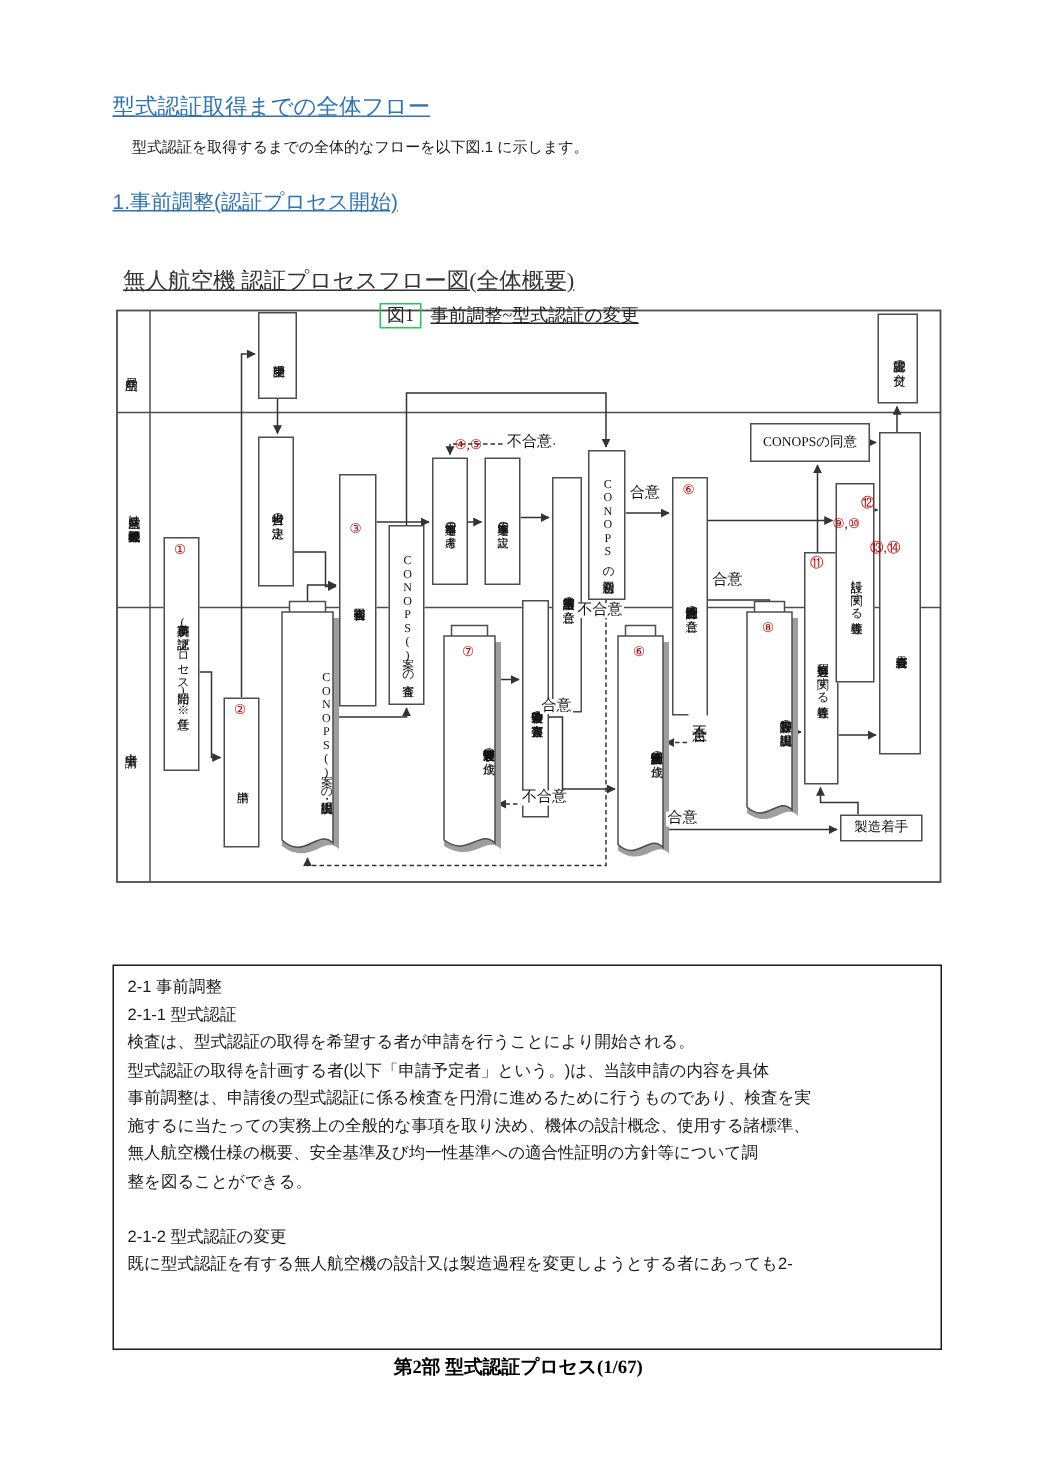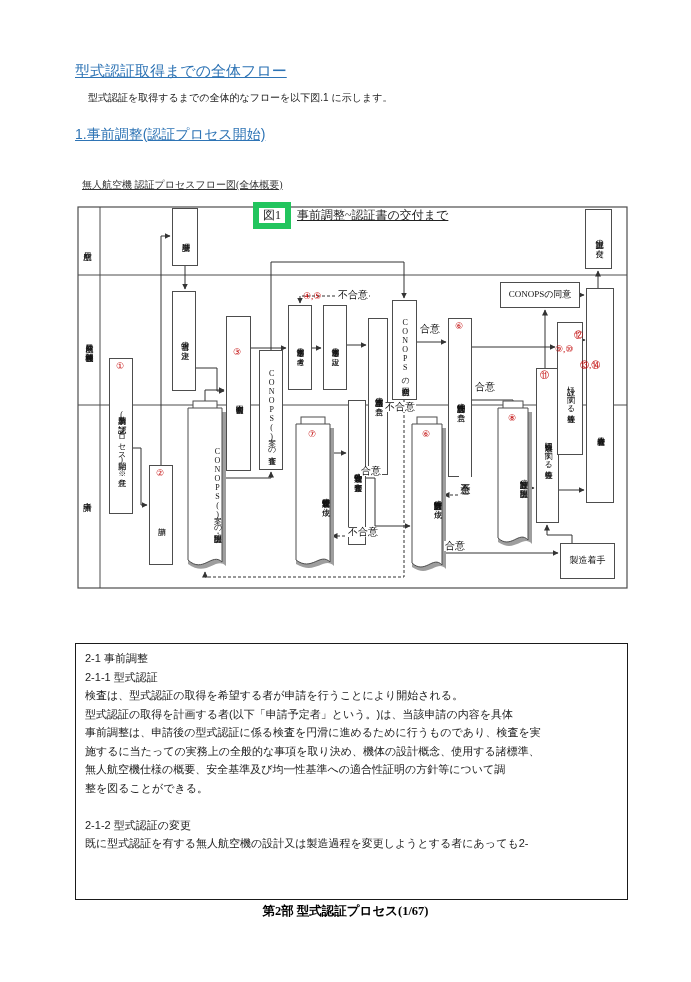--- a/index.html
+++ b/index.html
@@ -13,38 +13,38 @@
   #diagram svg{position:absolute;left:0;top:0;}
   .node{position:absolute;background:#fff;border:1px solid #4d4d4d;display:flex;align-items:center;
         justify-content:center;font-size:8px;line-height:1.05;color:#111;text-align:center;box-sizing:border-box;}
   .vtext{writing-mode:vertical-rl;text-orientation:upright;}
   .doctext{position:absolute;display:flex;align-items:flex-start;justify-content:center;font-size:8px;
         color:#111;box-sizing:border-box;padding-top:10px;}
   .lane-label{position:absolute;display:flex;align-items:center;justify-content:center;font-size:8.5px;color:#111;}
   .badge{position:absolute;color:#c00000;font-size:9px;line-height:1;z-index:6;font-family:"Liberation Serif",serif;}
   .lbl{position:absolute;font-size:10px;line-height:1;z-index:5;color:#111;background:#fff;padding:0 1px;}
   .fig-title{position:absolute;left:178px;top:2px;display:flex;align-items:center;gap:6px;font-size:12px;color:#222;}
-  .fig-title .figlab{border:6px solid #22c55e;padding:0 4px;line-height:15px;}
+  .fig-title .figlab{border:1px solid #22c55e;padding:0 4px;line-height:15px;}
   .fig-title .figttl{text-decoration:underline;}
   
   #textbox{position:absolute;left:75px;top:643px;width:553px;height:257px;border:1px solid #1a1a1a;
            box-sizing:border-box;padding:5px 9px;font-size:11px;line-height:18.5px;color:#1a1a1a;}
   #textbox .tline{min-height:18.5px;white-space:nowrap;}
   #footer{position:absolute;left:0;right:0;top:903px;text-align:center;font-weight:bold;font-size:12.5px;
           color:#000;font-family:"Liberation Serif",serif;}
 </style>
 </head>
 <body>
 
 <div id="page">
 
   <div class="abs blue-head" style="left:75px;top:62px;font-size:15px;">型式認証取得までの全体フロー</div>
   <div class="abs" style="left:88px;top:91px;font-size:10px;color:#1a1a1a;">型式認証を取得するまでの全体的なフローを以下図.1 に示します。</div>
   <div class="abs blue-head" style="left:75px;top:126px;font-size:14px;">1.事前調整(認証プロセス開始) </div>
-  <div class="abs serif" style="left:82px;top:178px;font-size:10px;color:#333;text-decoration:underline;">無人航空機 認証プロセスフロー図(全体概要)</div>
+  <div class="abs serif" style="left:82px;top:178px;font-size:15px;color:#333;text-decoration:underline;">無人航空機 認証プロセスフロー図(全体概要)</div>
 
   <div id="diagram">
     <svg width="555" height="392" viewBox="0 0 555 392">
       <defs>
         <marker id="ah" markerWidth="7" markerHeight="7" refX="5.5" refY="3" orient="auto">
           <path d="M0,0 L6,3 L0,6 Z" fill="#333"></path>
         </marker>
       </defs>
 
       <rect x="3" y="7" width="549" height="381" fill="none" stroke="#4d4d4d" stroke-width="1.2"></rect>
@@ -96,21 +96,21 @@
         <rect x="342" y="217" width="20" height="14" fill="#fff" stroke="#4d4d4d"></rect>
         <path d="M337,224 H367 V365 C358,355 350,375 337,363 Z" fill="#fff" stroke="#4d4d4d"></path>
         <path d="M427,212 H457 V344 C448,334 440,354 423,342 Z" fill="#9e9e9e"></path>
         <rect x="428" y="201" width="20" height="14" fill="#fff" stroke="#4d4d4d"></rect>
         <path d="M423,208 H453 V340 C444,330 436,350 423,338 Z" fill="#fff" stroke="#4d4d4d"></path>
       </g>
     </svg>
 
     <div class="fig-title">
       <span class="figlab">図1</span>
-      <span class="figttl">事前調整~認証書の交付まで</span>
+      <span class="figttl">事前調整~型式認証の変更</span>
     </div>
 
     <div class="lane-label vtext" style="left:5px;top:22px;height:46px;width:16px;">航空局</div>
     <div class="lane-label vtext" style="left:5px;top:85px;height:115px;width:16px;font-size:8px;">航空局又は登録検査機関</div>
     <div class="lane-label vtext" style="left:5px;top:270px;height:52px;width:16px;">申請者</div>
 
     <div class="node vtext" style="left:97px;top:8px;width:26px;height:58px;">申請受理</div>
     <div class="node vtext" style="left:510px;top:9px;width:27px;height:60px;">認証書の交付</div>
     <div class="node vtext" style="left:97px;top:91px;width:24px;height:100px;">担当者の決定</div>
     <div class="node vtext" style="left:34px;top:158px;width:24px;height:156px;padding-top:11px;">事前調整(認証プロセス開始)※任意</div>
@@ -120,21 +120,21 @@
     <div class="node vtext" style="left:213px;top:105px;width:24px;height:85px;font-size:7.5px;">適用基準等の考慮</div>
     <div class="node vtext" style="left:248px;top:105px;width:24px;height:85px;font-size:7.5px;">適用基準等の設定</div>
     <div class="node vtext" style="left:293px;top:118px;width:20px;height:157px;">当該適用基準の合意</div>
     <div class="node vtext" style="left:317px;top:100px;width:25px;height:100px;">CONOPSの初回合意</div>
     <div class="node vtext" style="left:273px;top:200px;width:18px;height:145px;">製造管理要領の書類審査</div>
     <div class="node vtext" style="left:373px;top:118px;width:24px;height:159px;padding-top:11px;">適合性証明計画の合意</div>
     <div class="node" style="left:425px;top:82px;width:80px;height:26px;font-size:9px;">CONOPSの同意</div>
     <div class="node vtext" style="left:461px;top:168px;width:23px;height:155px;padding-top:11px;">製造過程に関する検査等</div>
     <div class="node vtext" style="left:482px;top:122px;width:26px;height:133px;padding-top:13px;">設計に関する検査等</div>
     <div class="node vtext" style="left:511px;top:88px;width:28px;height:215px;padding-top:70px;">最終審査会</div>
-    <div class="node" style="left:485px;top:343px;width:55px;height:36px;font-size:9px;">製造着手</div>
+    <div class="node" style="left:485px;top:343px;width:55px;height:18px;font-size:9px;">製造着手</div>
 
     <div class="doctext vtext" style="left:113px;top:208px;width:34px;height:150px;">CONOPS(案)の提出・説明</div>
     <div class="doctext vtext" style="left:221px;top:224px;width:34px;height:134px;padding-top:14px;">製造管理規要領の作成</div>
     <div class="doctext vtext" style="left:337px;top:224px;width:30px;height:138px;padding-top:14px;">適合性証明計画案の作成</div>
     <div class="doctext vtext" style="left:423px;top:208px;width:30px;height:128px;padding-top:14px;">設計書類等の提出・説明</div>
 
     <div class="badge" style="left:41px;top:162px;">①</div>
     <div class="badge" style="left:81px;top:269px;">②</div>
     <div class="badge" style="left:158px;top:148px;">③</div>
     <div class="badge" style="left:228px;top:92px;">④,⑤</div>

